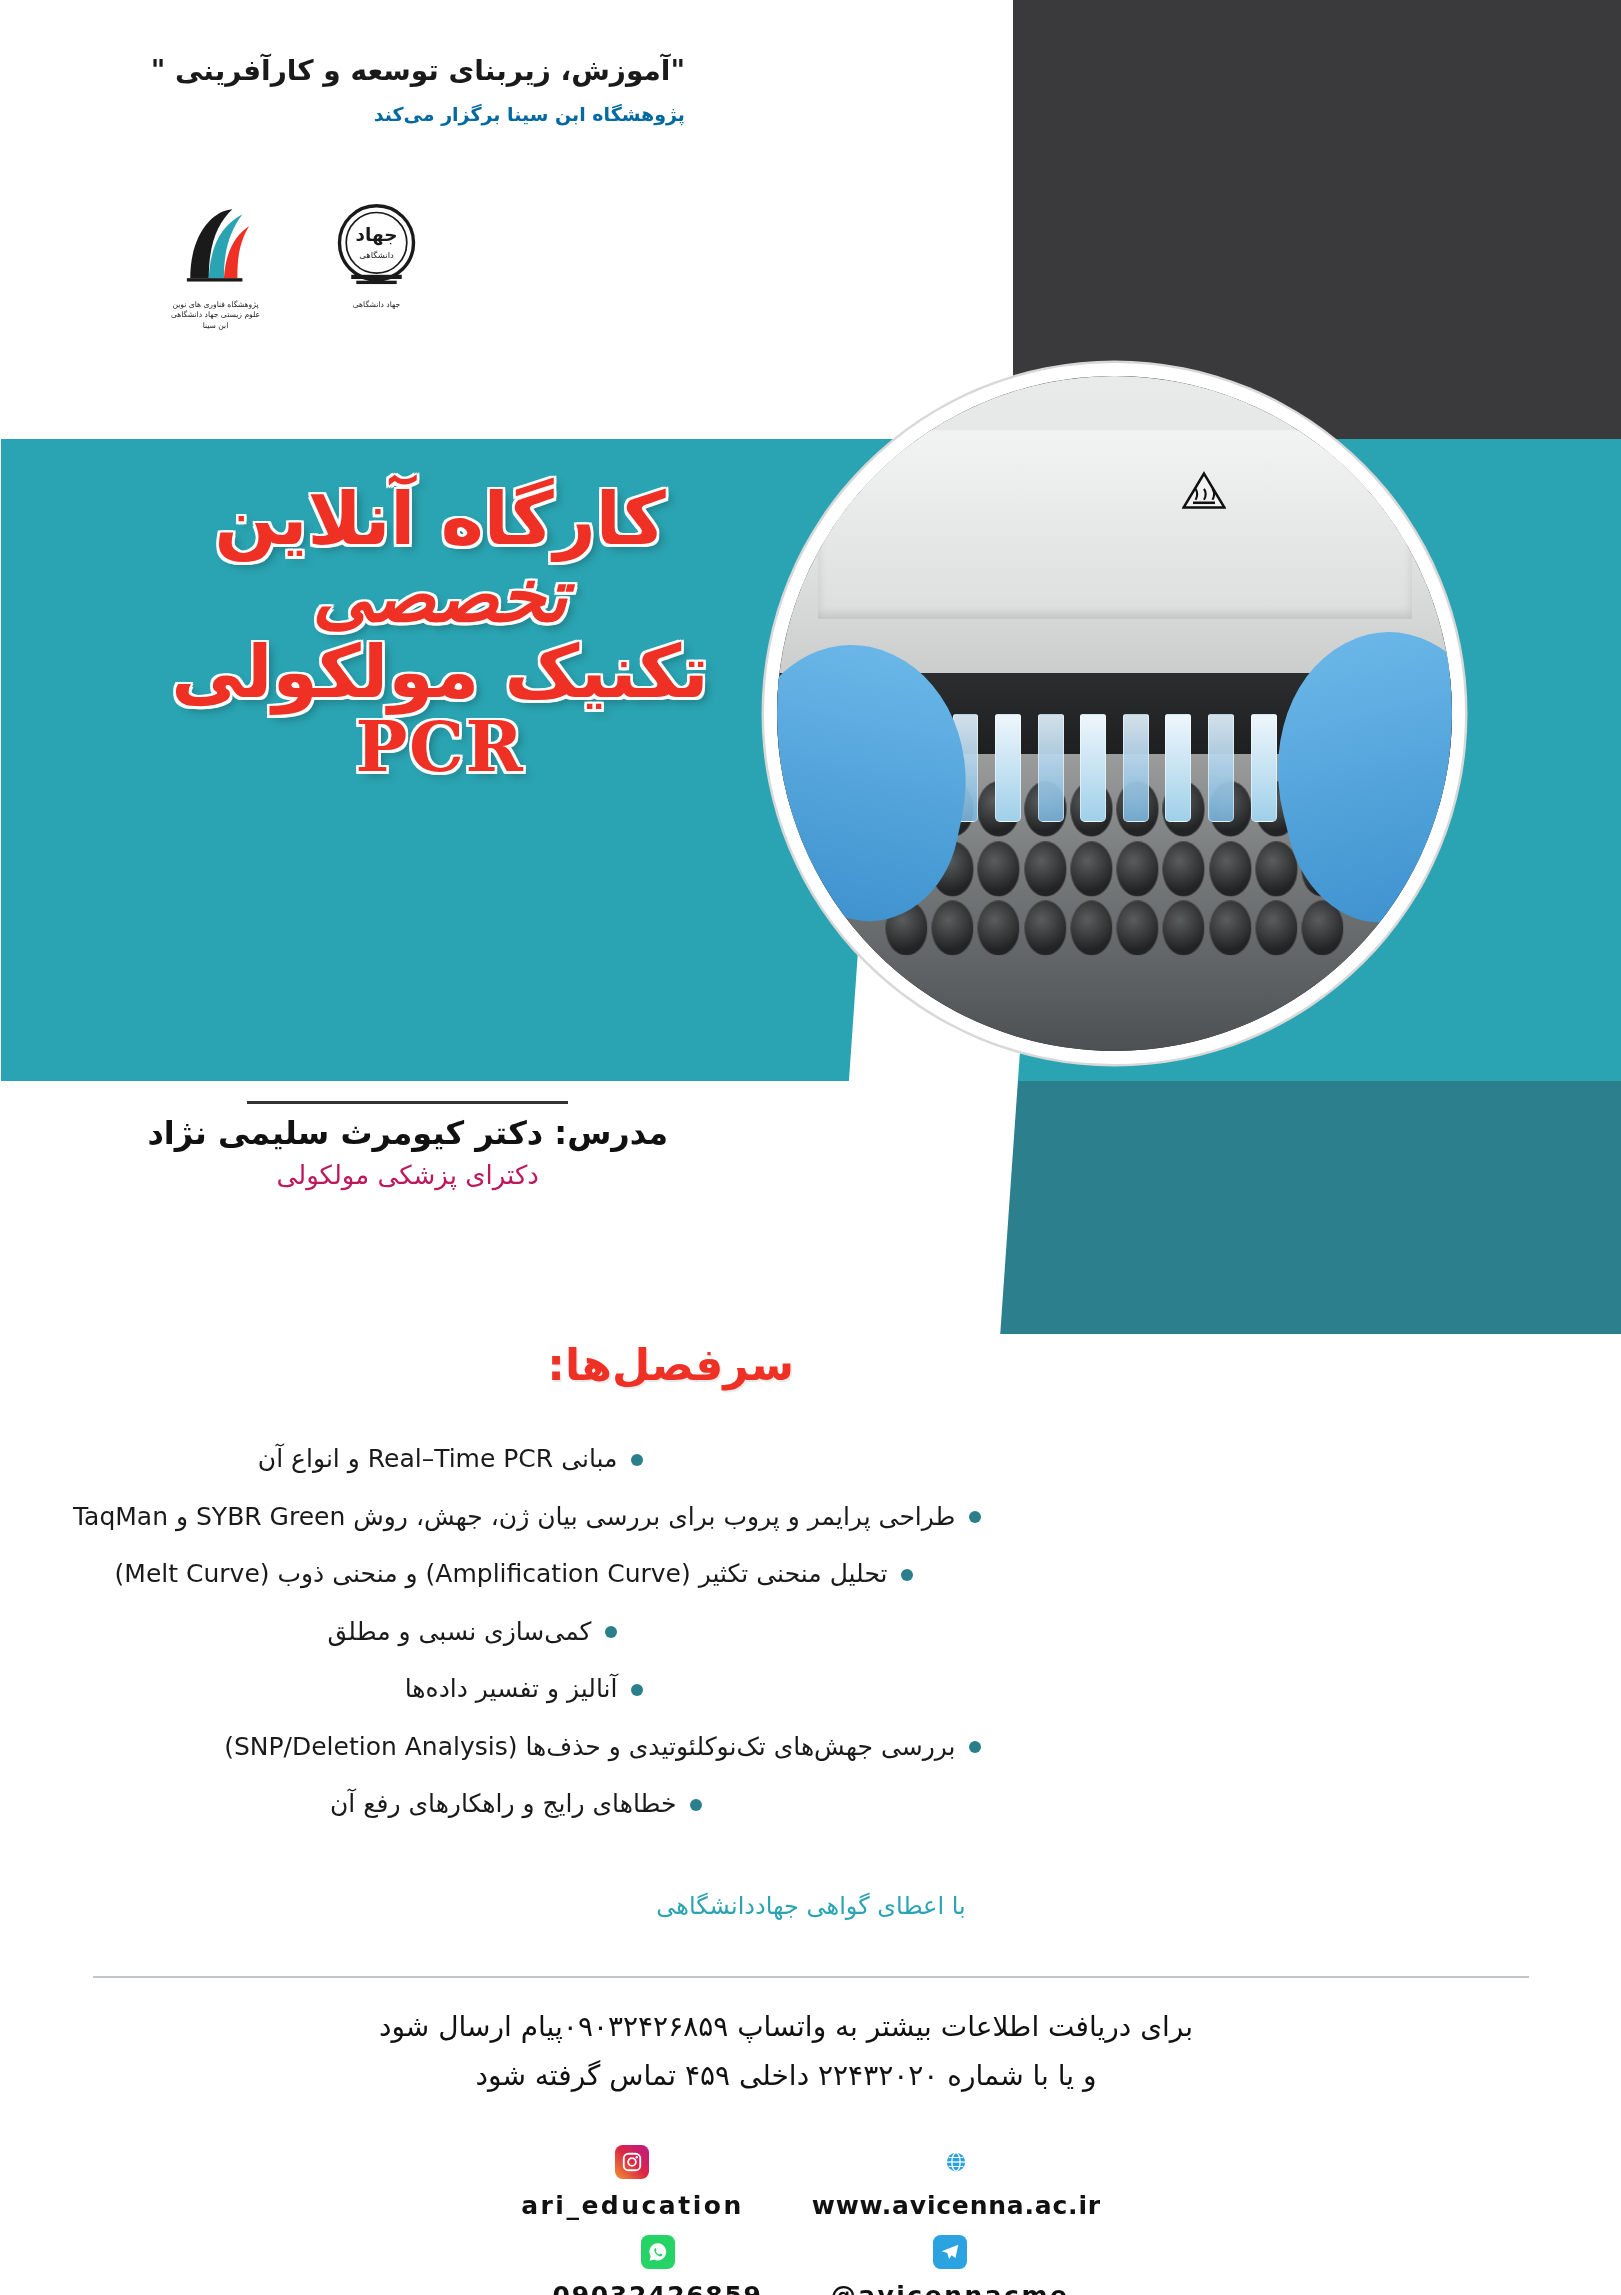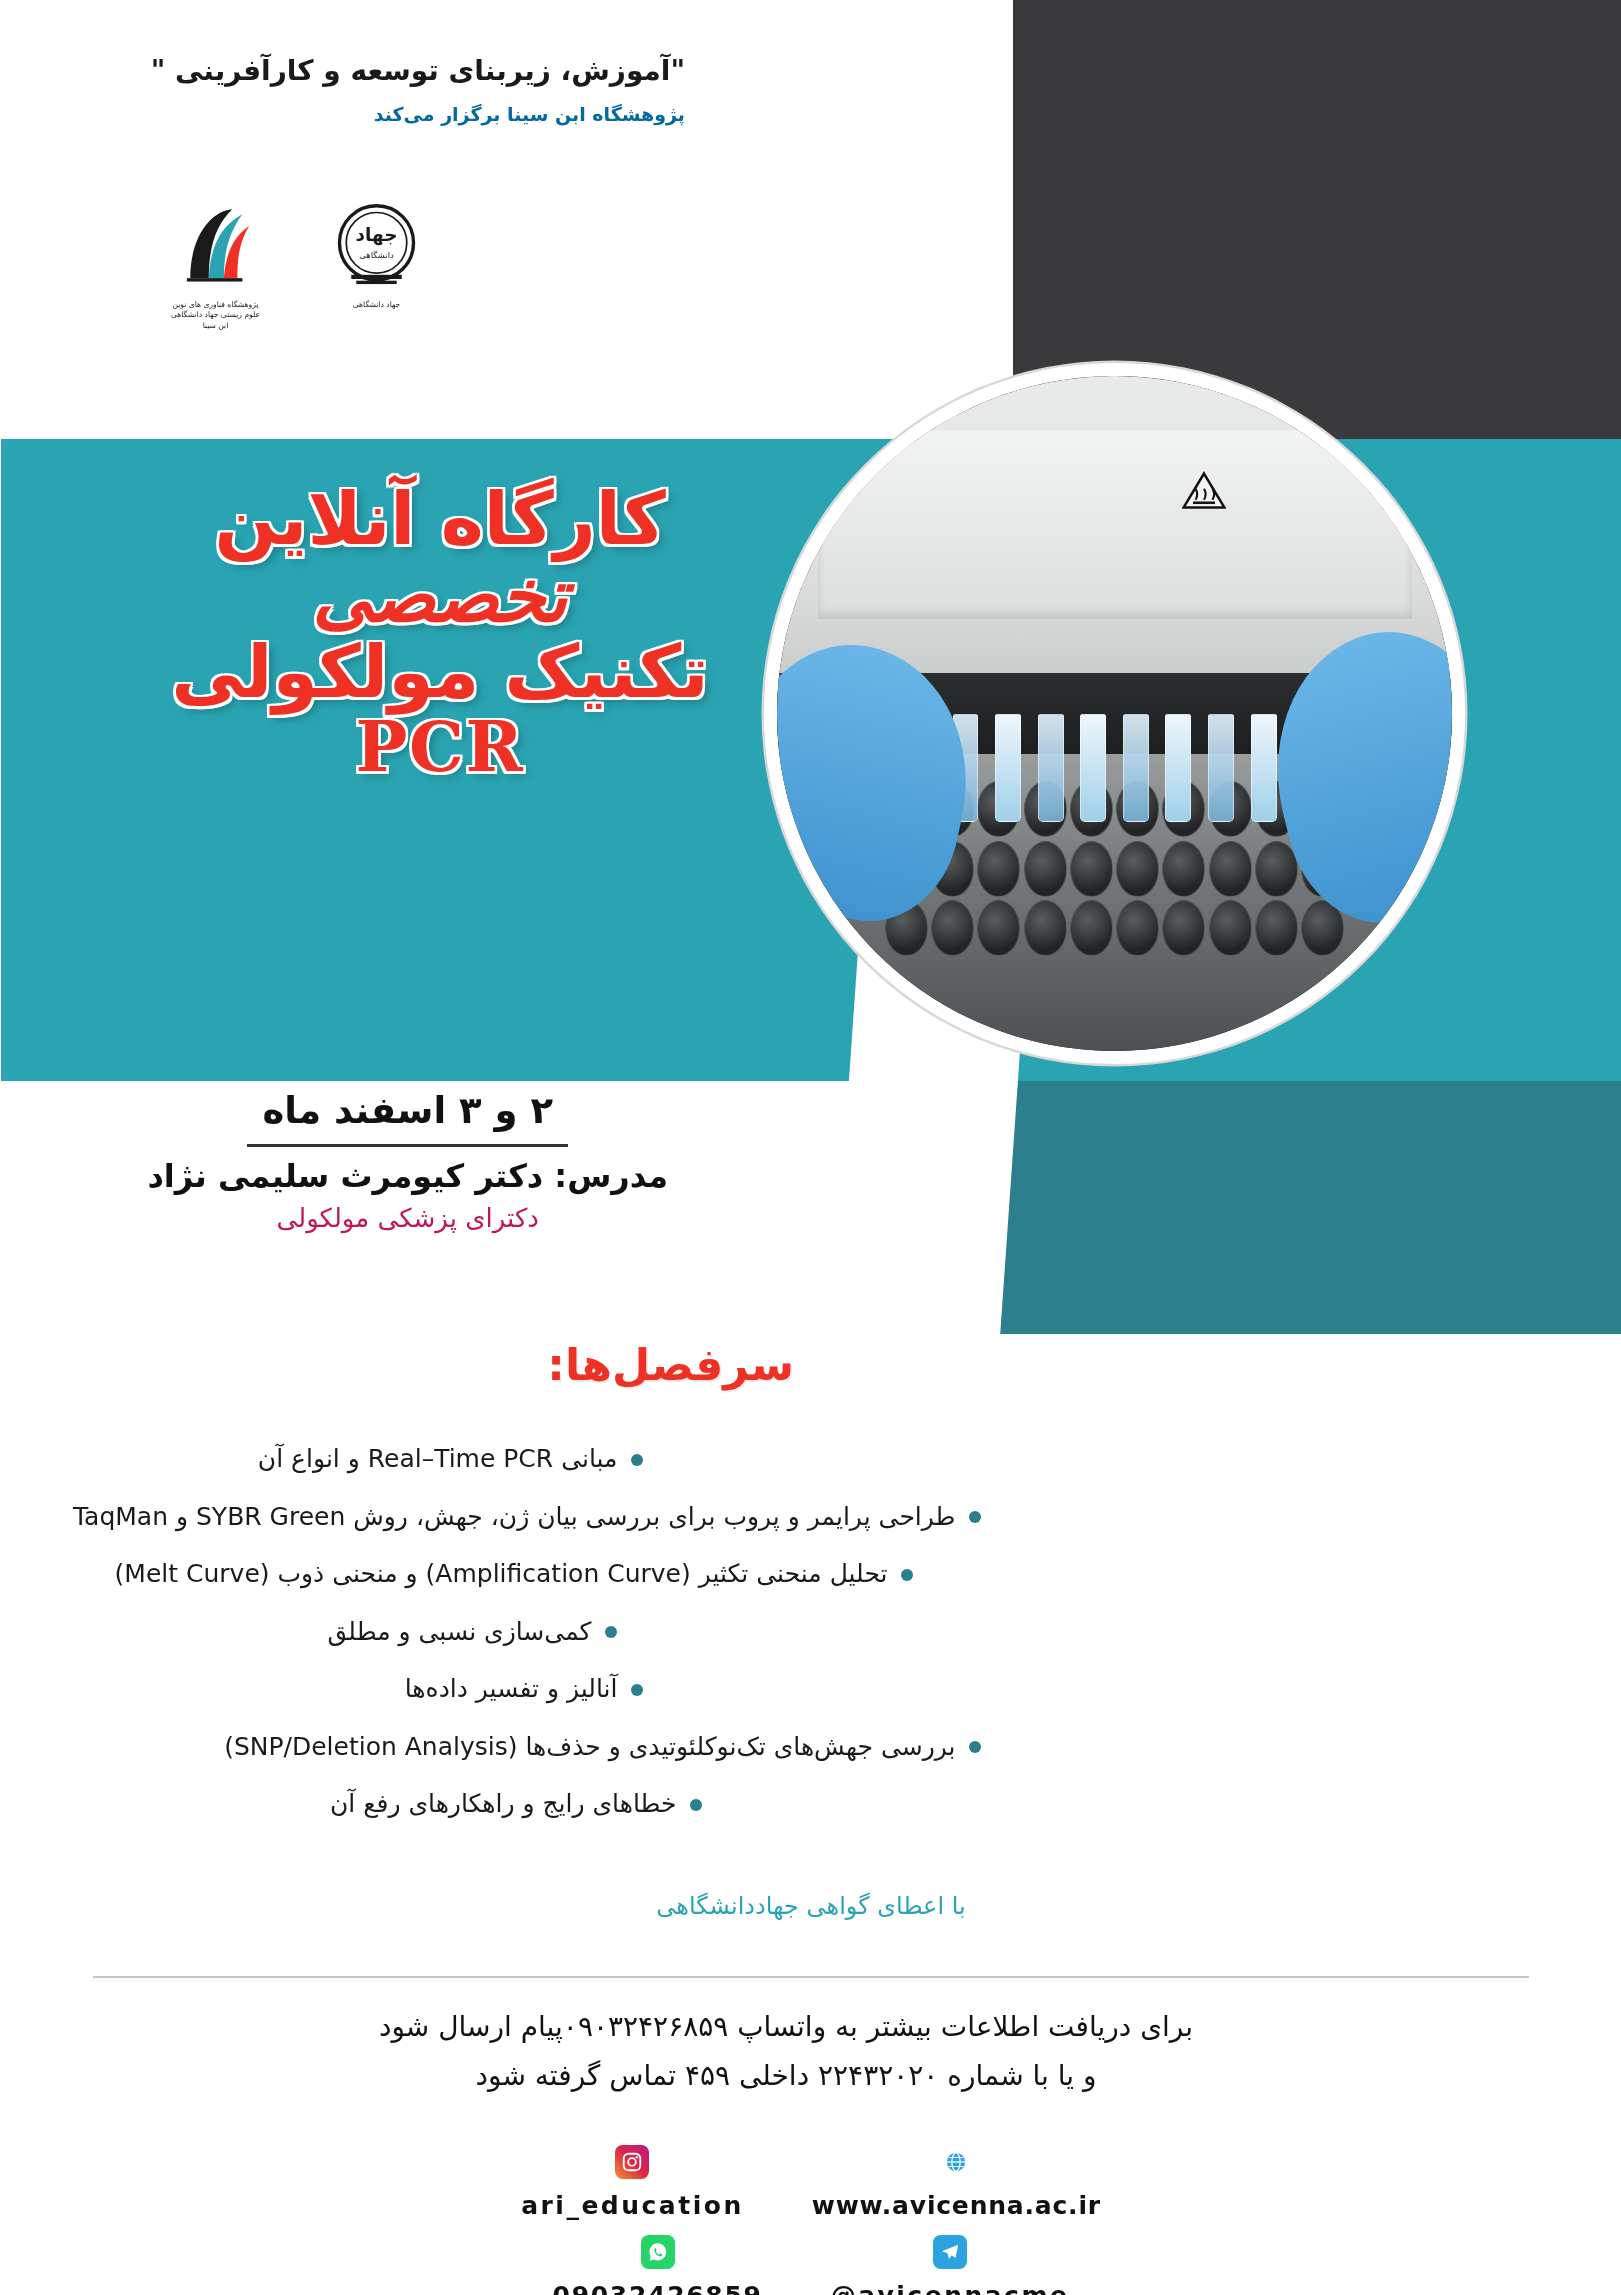--- a/index.html
+++ b/index.html
@@ -481,21 +481,20 @@
   </div>
 
   <div class="main-title">
     <div class="mt-line mt-1">کارگاه آنلاین</div>
     <div class="mt-line mt-2">تخصصی</div>
     <div class="mt-line mt-3">تکنیک مولکولی</div>
     <div class="mt-line mt-5">PCR</div>
   </div>
 
   <div class="date-block">
-    <div class="date-line">۲ و ۳ اسفند ماه</div>
     <div class="date-rule"></div>
     <div class="instructor">مدرس: دکتر کیومرث سلیمی نژاد</div>
     <div class="instructor-sub">دکترای پزشکی مولکولی</div>
   </div>
 
   <div class="topics-heading">سرفصل‌ها:</div>
   <ul class="topics-list">
     <li class="topic-item">
       <span class="topic-bullet"></span>
       <span class="topic-text">مبانی Real–Time PCR و انواع آن</span>

